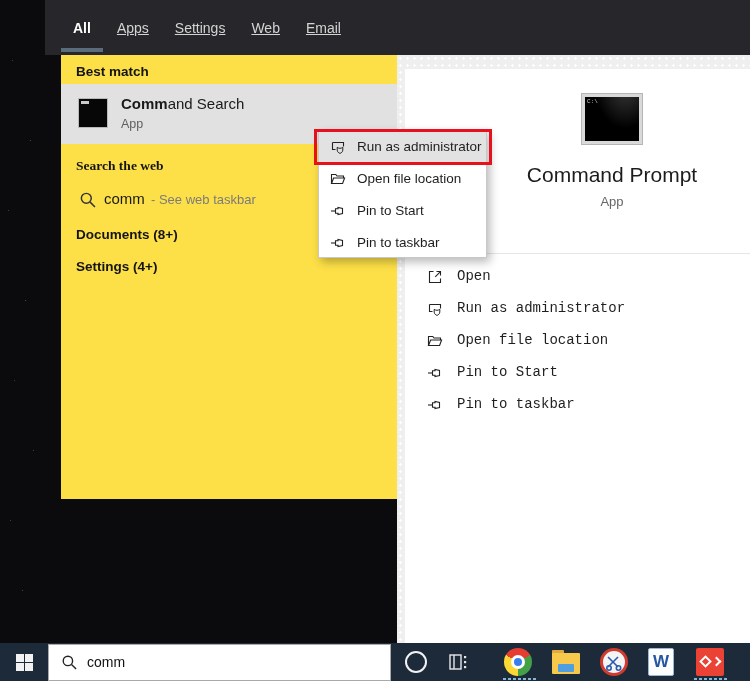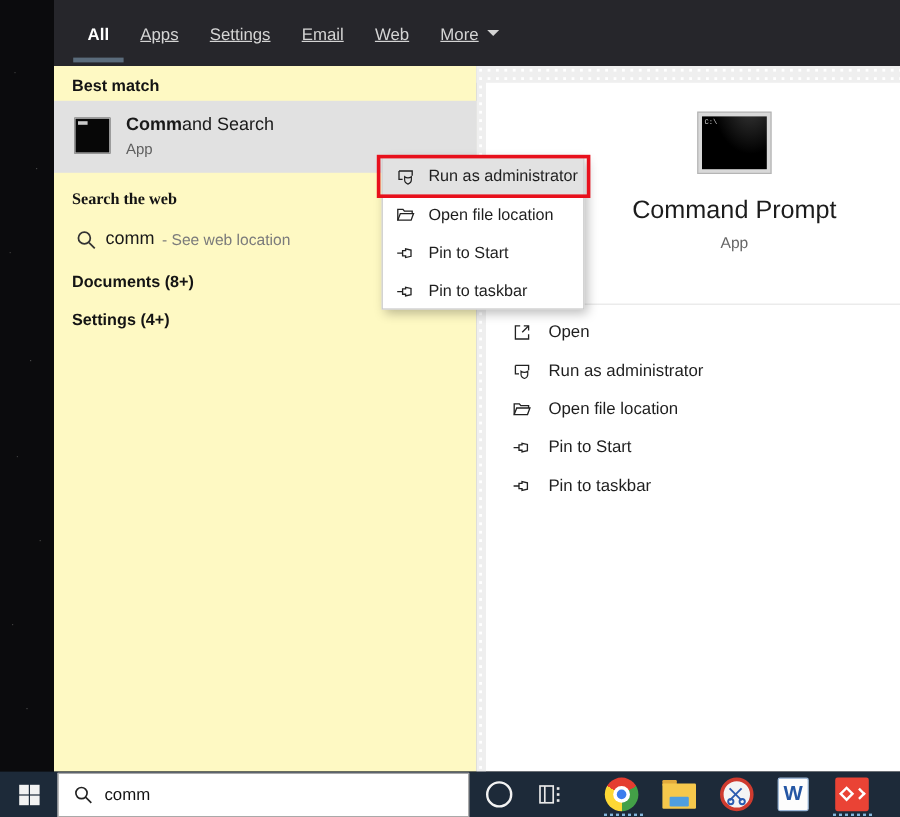--- a/index.html
+++ b/index.html
@@ -18,21 +18,21 @@
 
   
   .sw-header { position:absolute; left:0; top:0; width:100%; height:55px; background:#26262b; display:flex; align-items:stretch; padding-left:16px; }
   .tab { position:relative; display:flex; align-items:center; padding:0 12px; margin-right:1px; color:#d4d4d4; font-size:14px; cursor:default; }
   .tab + .tab { margin-left:1px;text-decoration:underline; }
   .tab.active { color:#ffffff; font-weight:bold; }
   .tab.active::after { content:""; position:absolute; left:0; right:0; bottom:3px; height:4px; background:#5a6b7b; }
   .caret { width:0; height:0; border-left:5px solid transparent; border-right:5px solid transparent; border-top:5px solid #d4d4d4; margin-left:7px; }
 
   
-  .left-panel { position:absolute; left:0; top:55px; width:352px; height:588px; background:#fef9c3; }
+  .left-panel { position:absolute; left:16px; top:55px; width:352px; height:444px; background:#fde047; }
   .section-label { position:absolute; left:15px; font-size:13.5px; font-weight:bold; color:#141414; }
   .lbl-best { top:9px; }
   .lbl-web { top:103px;font-family:Liberation Serif, serif; }
   .lbl-docs { top:172px; }
   .lbl-settings { top:204px; }
 
   .best-row { position:absolute; left:0; top:29px; width:352px; height:60px; background:#e1e1e1; cursor:default; }
   .cmd-small { position:absolute; left:17px; top:14px; width:30px; height:30px; background:#070707; border:1px solid #b9b9b9; }
   .cmd-small::before { content:""; position:absolute; left:2px; top:2px; width:8px; height:3px; background:#c9c9c9; }
   .best-title { position:absolute; left:60px; top:11px; font-size:15px; color:#1a1a1a; }
@@ -51,21 +51,21 @@
   .dot-band-left { position:absolute; left:0; top:0; width:8px; height:100%;
     background:#efefef; background-image:radial-gradient(circle, #ffffff 1.2px, transparent 1.3px); background-size:7px 7px; }
   .preview-center { position:absolute; left:0; top:0; width:430px; text-align:center; }
   .cmd-big { display:inline-block; margin-top:38px; width:62px; height:52px; background:#d9d9d9; border:1px solid #b5b5b5; padding:3px; }
   .cmd-big .scr { position:relative; width:100%; height:100%; background:radial-gradient(ellipse at 75% -30%, #3d3d3d, #000 55%); }
   .cmd-big .scr span { position:absolute; left:2px; top:1px; font-size:6px; color:#cfcfcf; font-family:"Liberation Mono", monospace; }
   .preview-title { margin-top:14px; font-size:21px; color:#1c1c1c; }
   .preview-sub { margin-top:7px; font-size:13px; color:#666; }
   .rp-divider { position:absolute; left:24px; top:198px; width:380px; height:1px; background:#e6e6e6; }
   .actions { position:absolute; left:0; top:206px; width:100%; }
-  .action-row { position:relative; height:32px; cursor:default; }
+  .action-row { position:relative; height:32px; cursor:default;font-family:Liberation Mono, monospace; }
   .action-row svg { position:absolute; left:30px; top:8px; }
   .action-label { position:absolute; left:60px; top:7px; font-size:14px; color:#1f1f1f; white-space:nowrap; }
 
   
   .context-menu { position:absolute; left:273px; top:130px; width:169px; height:128px; background:#ffffff; border:1px solid #c8c8c8; box-shadow:3px 4px 9px rgba(0,0,0,.28); z-index:6; }
   .cm-item { position:relative; height:32px; cursor:default; }
   .cm-item.highlight { background:#e2e2e2; }
   .cm-item svg { position:absolute; left:11px; top:8px; }
   .cm-label { position:absolute; left:38px; top:8px; font-size:13.5px; color:#1e1e1e; white-space:nowrap; }
   .annotation-box { position:absolute; left:-5px; top:-2px; width:178px; height:36px; border:3px solid #e8101c; z-index:7; pointer-events:none; }
@@ -117,49 +117,45 @@
       <div class="tab active">
           <span>All</span>
         </div>
       <div class="tab">
           <span>Apps</span>
         </div>
       <div class="tab">
           <span>Settings</span>
         </div>
       <div class="tab">
+          <span>Web</span>
+        </div>
+      <div class="tab">
           <span>Email</span>
-        </div>
-      <div class="tab">
-          <span>Web</span>
-        </div>
-      <div class="tab">
-          <span>More</span>
-          <span class="caret"></span>
         </div>
     </div>
 
     <div class="left-panel">
       <div class="section-label lbl-best">Best match</div>
 
       <div class="best-row">
         <div class="cmd-small"></div>
         <div class="best-title"><b>Comm</b><span>and Search</span></div>
         <div class="best-sub">App</div>
       </div>
 
       <div class="section-label lbl-web">Search the web</div>
 
       <div class="web-row">
         <svg width="18" height="18" viewBox="0 0 16 16">
             <circle cx="6.5" cy="6.5" r="4.4" fill="none" stroke="#333" stroke-width="1.3"></circle>
             <line x1="9.9" y1="9.9" x2="14.2" y2="14.2" stroke="#333" stroke-width="1.3"></line>
           </svg>
         <span class="web-query">comm</span>
-        <span class="web-hint">- See web location</span>
+        <span class="web-hint">- See web taskbar</span>
       </div>
 
       <div class="section-label lbl-docs">Documents (8+)</div>
       <div class="section-label lbl-settings">Settings (4+)</div>
     </div>
 
     <div class="right-panel">
       <div class="dot-band-top"></div>
       <div class="dot-band-left"></div>
 

